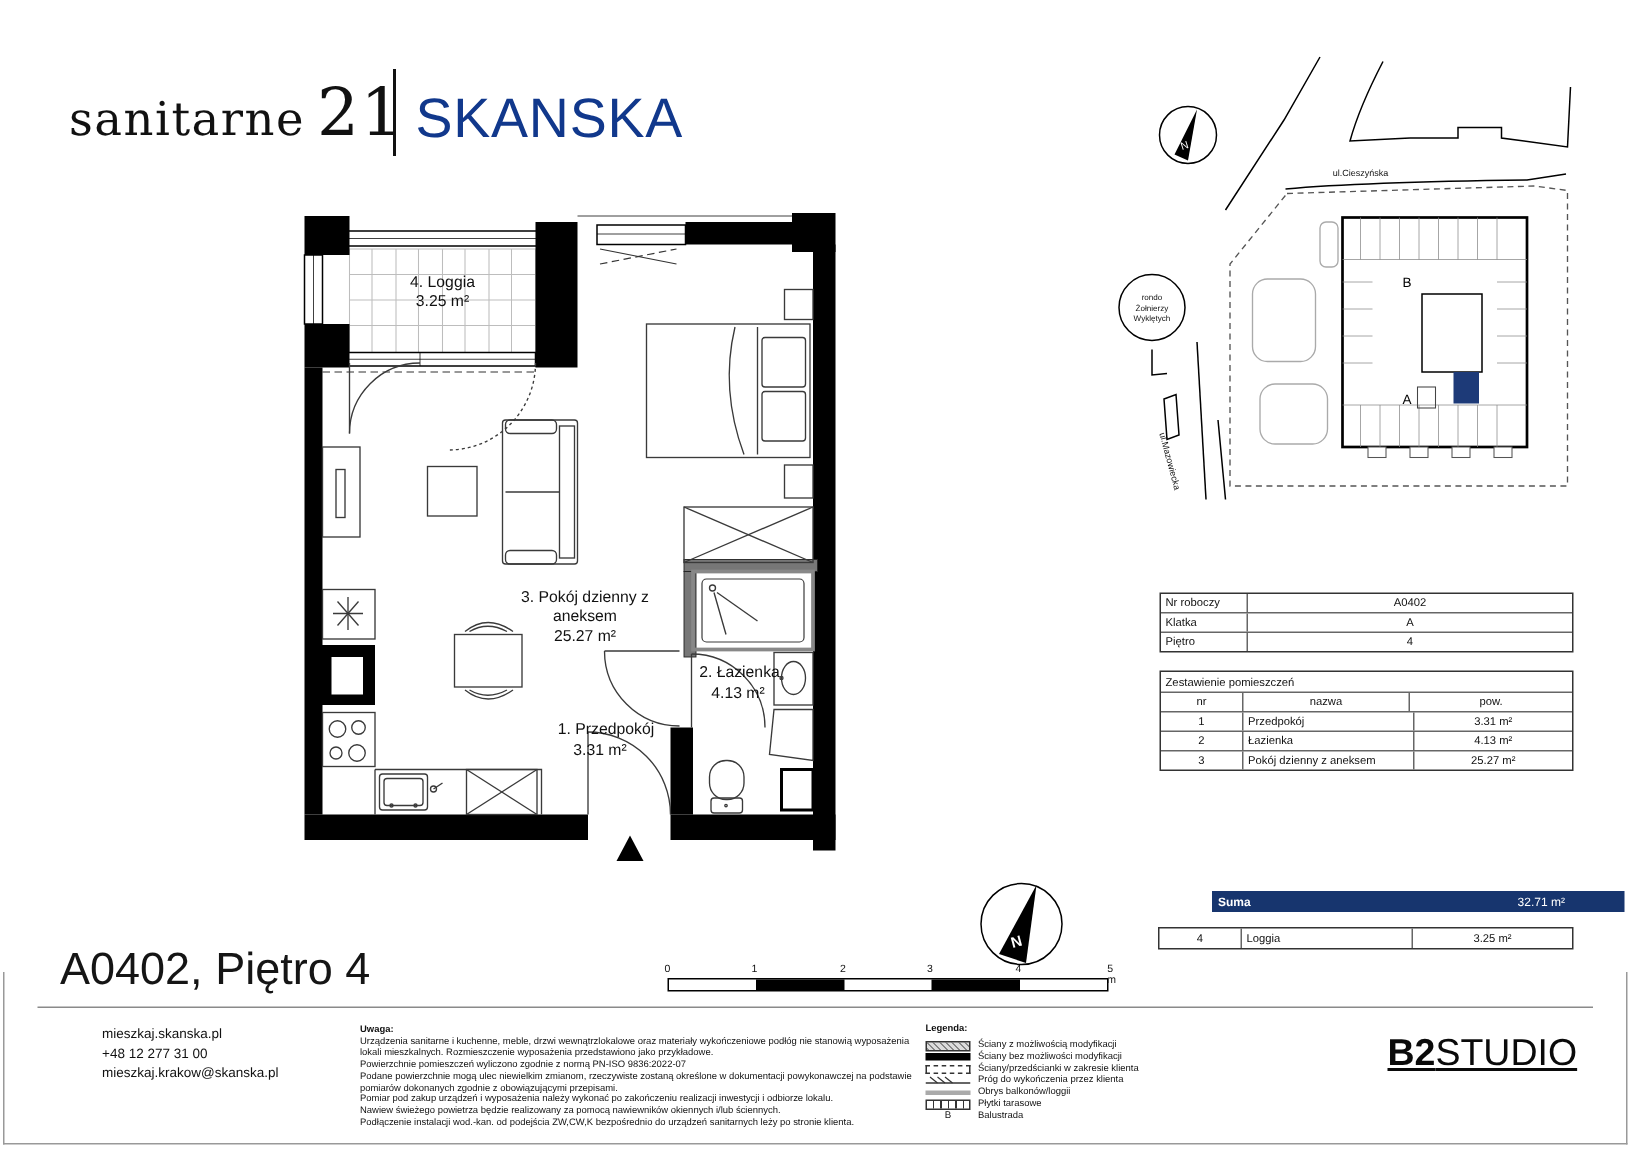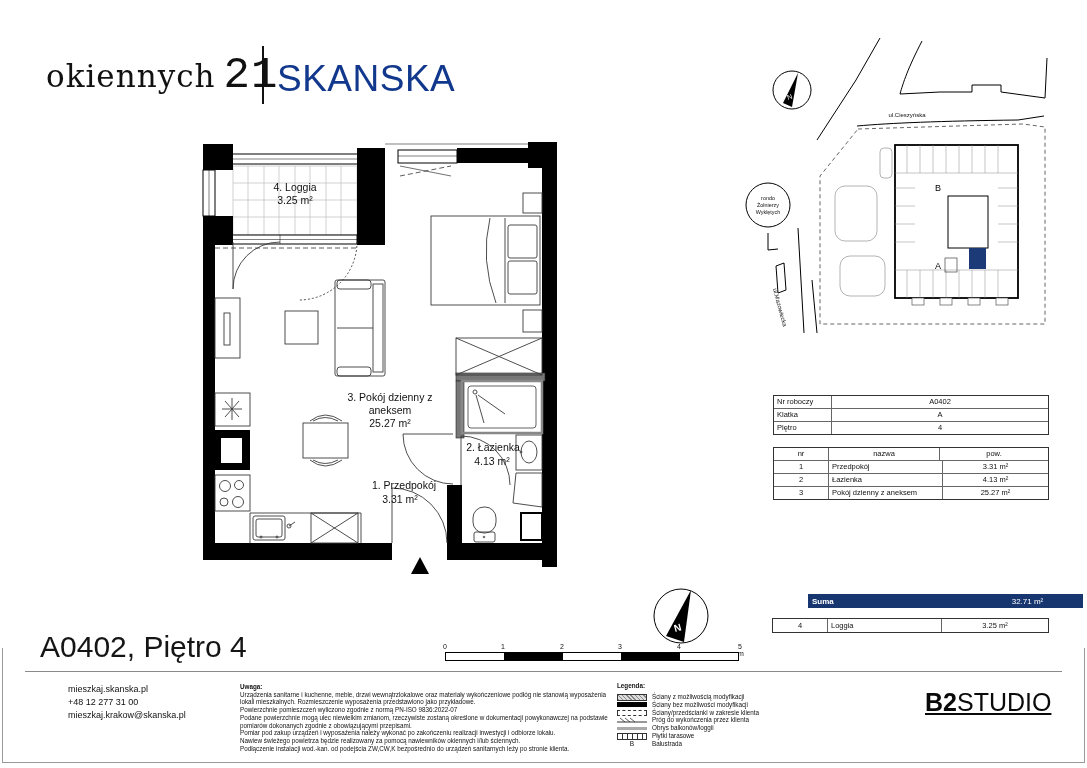--- a/index.html
+++ b/index.html
@@ -3,21 +3,21 @@
 <meta charset="utf-8">
 <style>
   html,body{margin:0;padding:0;background:#fff;}
   body{width:1087px;height:768px;position:relative;overflow:hidden;
        font-family:"Liberation Sans",sans-serif;color:#111;}
   .abs{position:absolute;}
 
   
   .logo-maz{left:46px;top:50px;font-family:"DejaVu Serif",serif;letter-spacing:1px;}
   .logo-maz .word{font-size:31px;}
-  .logo-maz .num{font-size:44px;margin-left:8px;font-family:Liberation Mono, monospace;}
+  .logo-maz .num{font-size:44px;margin-left:8px;}
   .logo-sep{left:262px;top:46px;width:2px;height:58px;background:#111;}
   .logo-skanska{left:277px;top:58px;font-size:37px;font-weight:normal;color:#11388c;letter-spacing:.5px;}
 
   
   .tbl{border:1px solid #333;background:#fff;font-size:7.5px;line-height:1;}
   .trow{display:flex;align-items:center;height:12px;border-top:1px solid #666;}
   .trow:first-child{border-top:none;}
   .c-nr{width:54px;text-align:center;border-right:1px solid #666;align-self:stretch;display:flex;align-items:center;justify-content:center;}
   .c-name{width:110px;padding-left:3px;border-right:1px solid #666;align-self:stretch;display:flex;align-items:center;}
   .c-val{flex:1;text-align:center;}
@@ -52,21 +52,21 @@
   .studio b{font-weight:bold;}
   .frame-l{left:2px;top:648px;width:1px;height:115px;background:#999;}
   .frame-r{left:1084px;top:648px;width:1px;height:115px;background:#999;}
   .frame-b{left:2px;top:762px;width:1083px;height:1px;background:#999;}
   svg text{font-family:"Liberation Sans",sans-serif;}
 </style>
 </head>
 <body>
 
 <div class="abs logo-maz">
-  <span class="word">okiennych</span><span class="num">21</span>
+  <span class="word">sanitarne</span><span class="num">21</span>
 </div>
 <div class="abs logo-sep"></div>
 <div class="abs logo-skanska">SKANSKA</div>
 
 <svg class="abs" style="left:185px;top:130px" width="400" height="470" viewBox="0 0 400 470">
 
   <g stroke="#bdbdbd" stroke-width="0.7" fill="none">
     <rect x="48" y="36" width="124" height="69"></rect>
     <line x1="63" y1="36" x2="63" y2="105"></line>
       <line x1="79" y1="36" x2="79" y2="105"></line>
@@ -304,20 +304,21 @@
     <div class="c-nr" style="width:54px;justify-content:flex-start;padding-left:3px">Klatka</div>
     <div class="c-val">A</div>
   </div>
   <div class="trow">
     <div class="c-nr" style="width:54px;justify-content:flex-start;padding-left:3px">Piętro</div>
     <div class="c-val">4</div>
   </div>
 </div>
 
 <div class="abs tbl" style="left:773px;top:447px;width:274px">
+  <div class="t-title">Zestawienie pomieszczeń</div>
   <div class="trow" style="border-top:none">
     <div class="c-nr">nr</div>
     <div class="c-name" style="justify-content:center;padding-left:0">nazwa</div>
     <div class="c-val">pow.</div>
   </div>
   <div class="trow">
     <div class="c-nr">1</div>
     <div class="c-name">Przedpokój</div>
     <div class="c-val">3.31 m²</div>
   </div>

